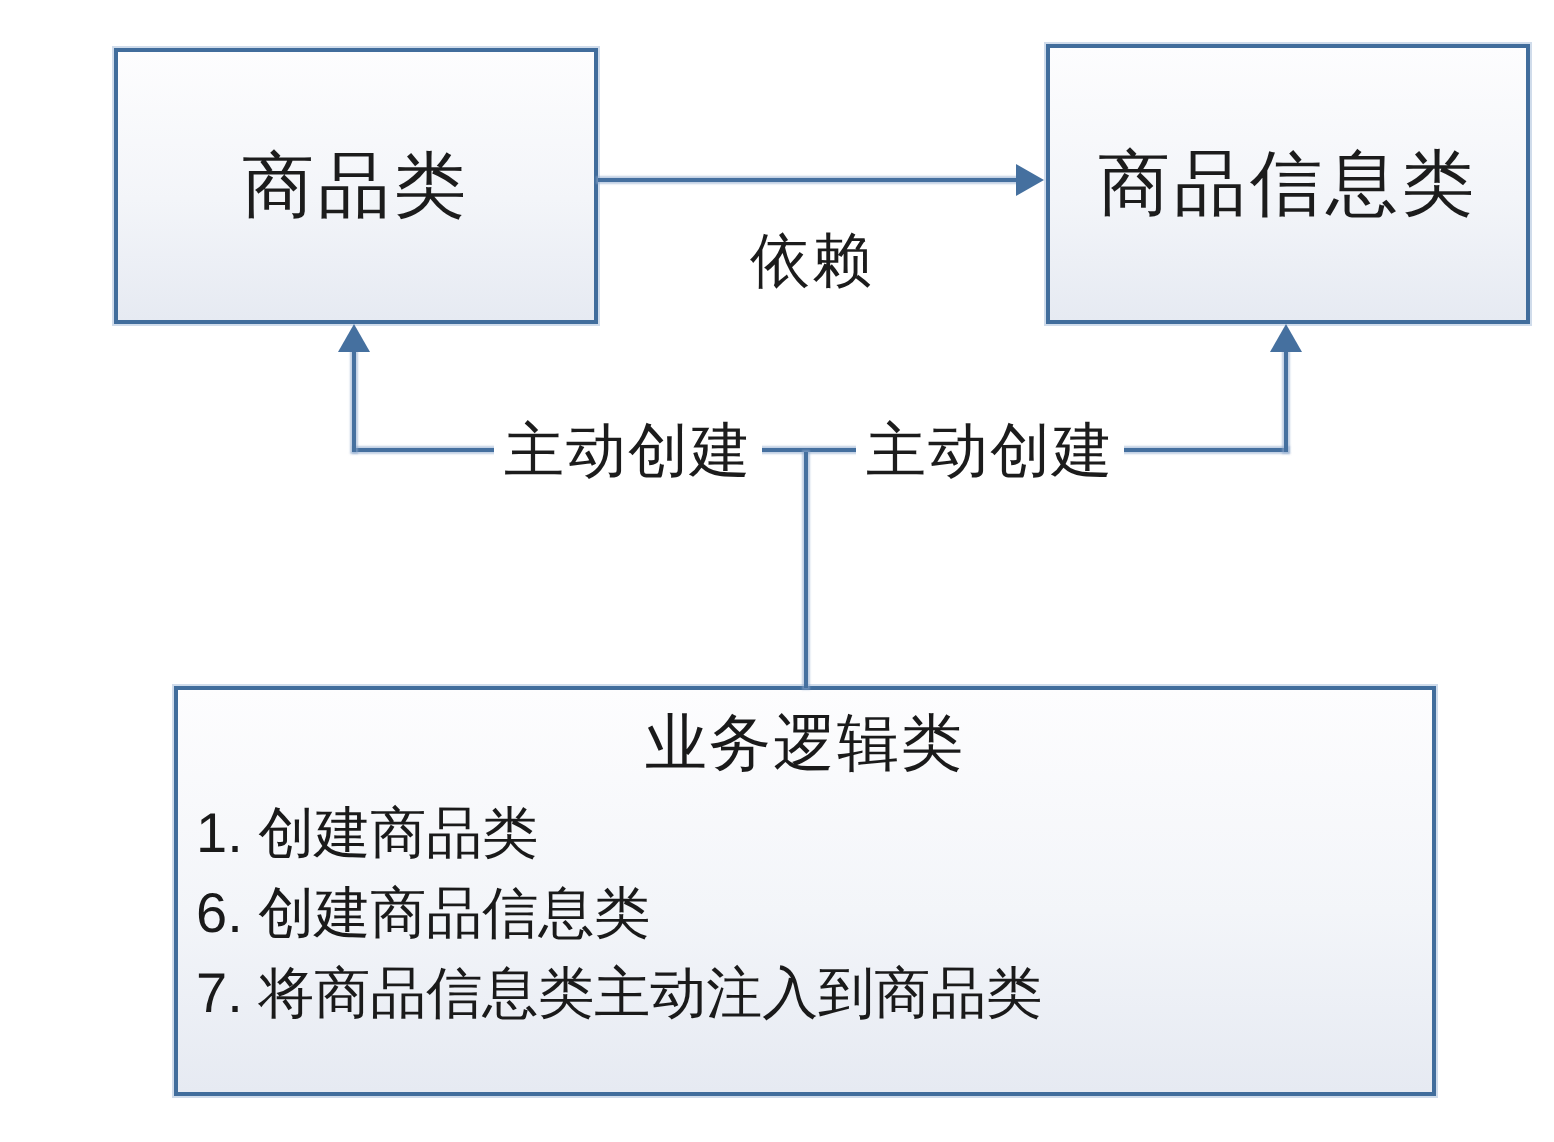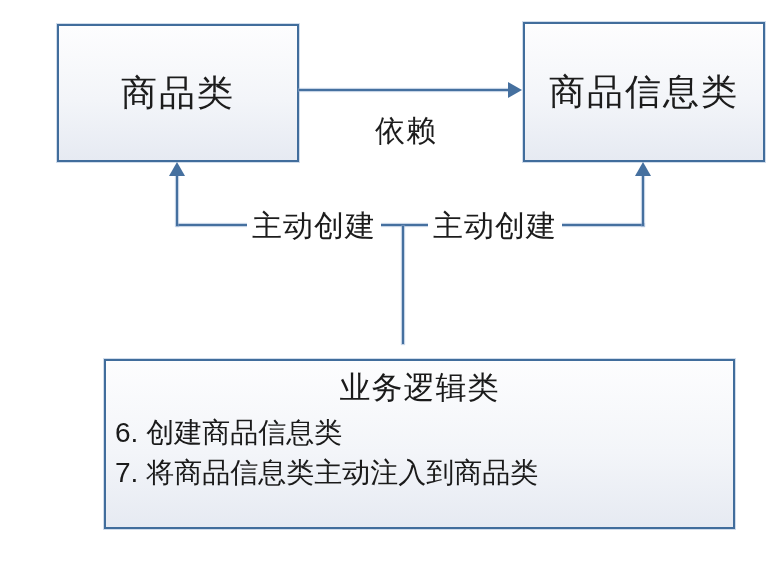--- a/index.html
+++ b/index.html
@@ -30,21 +30,21 @@
     justify-content: center;
   }
   .node-title {
     font-size: 36px;
     letter-spacing: 2px;
     color: #1c1c1c;
     white-space: nowrap;
   }
   #box-left   { left: 57px;  top: 24px;  width: 242px; height: 138px; }
   #box-right  { left: 523px; top: 22px;  width: 242px; height: 140px; }
-  #box-bottom { left: 104px;  top: 343px; width: 631px; height: 170px; margin-top: 16px; }
+  #box-bottom { left: 87px;  top: 343px; width: 631px; height: 205px; }
 
   #box-bottom .bl-title {
     margin-top: 6px;
     text-align: center;
     font-size: 31px;
     letter-spacing: 1px;
   }
   #box-bottom .bl-list {
     margin-top: 4px;
     padding-left: 9px;
@@ -108,20 +108,21 @@
     <span class="node-title">商品信息类</span>
   </div>
 
   <div class="node simple" id="box-left">
     <span class="node-title">商品类</span>
   </div>
 
   <div class="node" id="box-bottom">
     <div class="bl-title">业务逻辑类</div>
     <div class="bl-list">
+      <div>1. 创建商品类</div>
       <div>6. 创建商品信息类</div>
       <div>7. 将商品信息类主动注入到商品类</div>
     </div>
   </div>
 
   <div class="line h-line" id="dep-line"></div>
   <div class="arrow arrow-right" id="dep-arrow"></div>
   <div class="edge-label" id="label-dep">依赖</div>
 
   <div class="line h-line" id="mid-line"></div>

